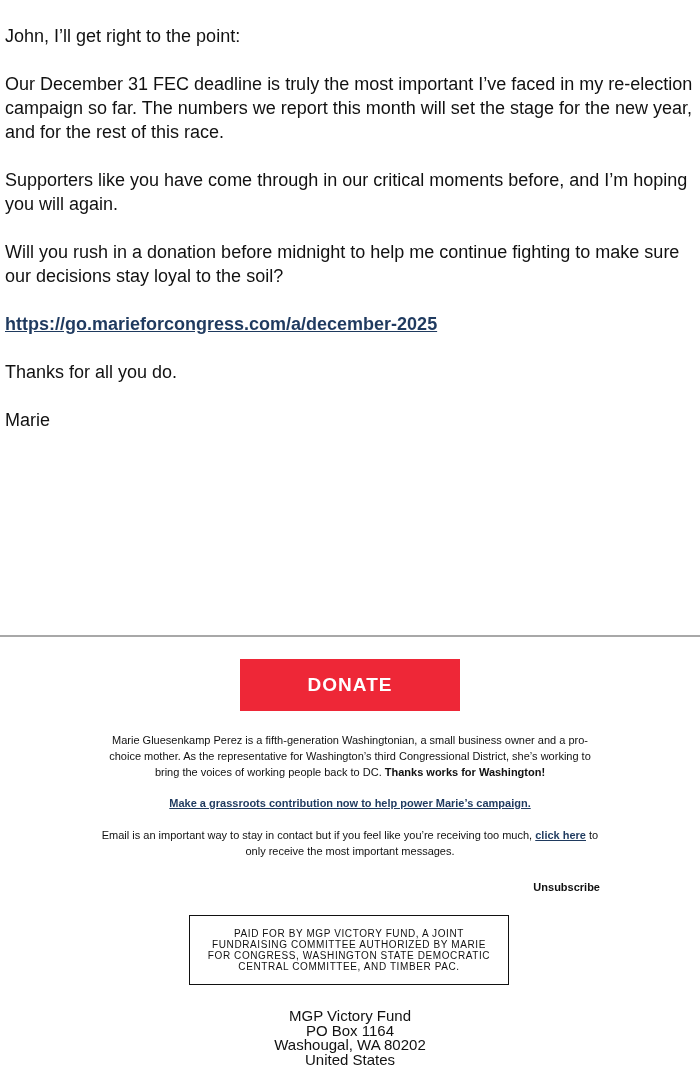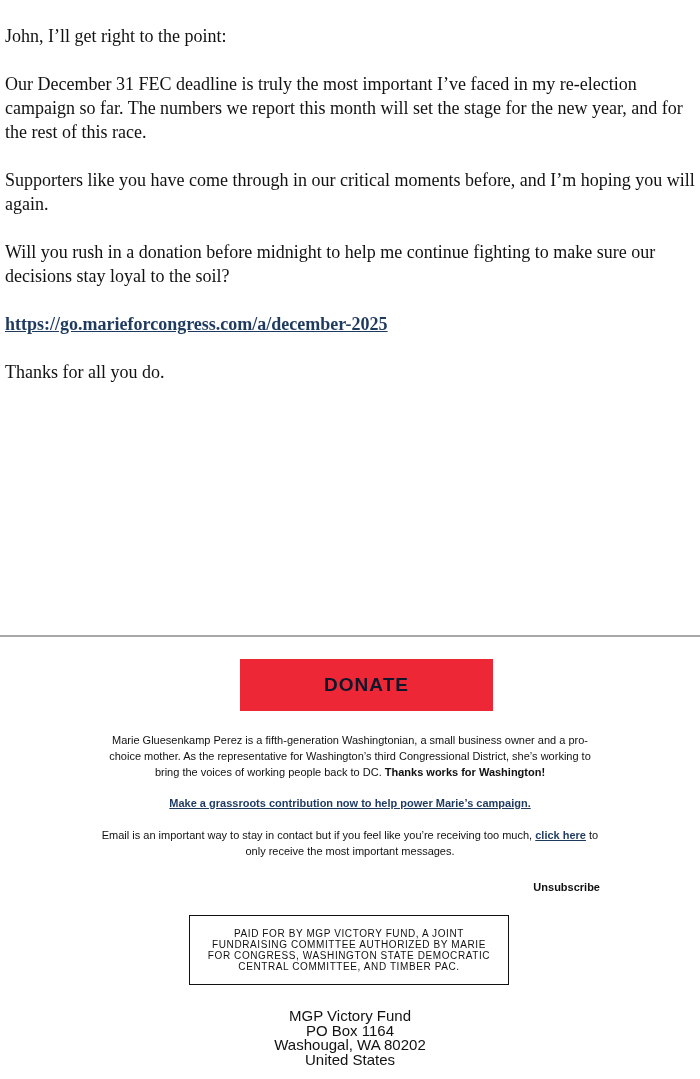--- a/index.html
+++ b/index.html
@@ -15,21 +15,20 @@
       font-family: "Liberation Sans", sans-serif;
       color: #111111;
     }
     .email-body {
       position: absolute;
       left: 5px;
       top: 24px;
       width: 692px;
       font-size: 18px;
       line-height: 24px;
-      font-family: Liberation Serif, serif;
     }
     .email-body p {
       margin: 0 0 24px 0;
     }
     .email-body a.link {
       color: #1f3a5f;
       font-weight: bold;
       text-decoration: underline;
     }
     .divider {
@@ -37,24 +36,24 @@
       left: 0;
       top: 635px;
       width: 700px;
       height: 0;
       border-top: 2px solid #a8a8a8;
     }
     .donate-btn {
       position: absolute;
       left: 240px;
       top: 659px;
-      width: 253px;
+      width: 220px;
       height: 52px;
       background: #ee2737;
-      color: #0f172a;
+      color: #ffffff;
       font-weight: bold;
       font-size: 19px;
       letter-spacing: 1px;
       display: flex;
       align-items: center;
       justify-content: center;
       text-decoration: none;
     }
     .footer {
       position: absolute;
@@ -109,20 +108,21 @@
 
 <div class="email-body">
   <p>John, I’ll get right to the point:</p>
   <p>Our December 31 FEC deadline is truly the most important I’ve faced in my re-election campaign so far. The numbers we report this month will set the stage for the new year, and for the rest of this race.</p>
   <p>Supporters like you have come through in our critical moments before, and I’m hoping you will again.</p>
   <p>Will you rush in a donation before midnight to help me continue fighting to make sure our decisions stay loyal to the soil?</p>
   <p>
     <a class="link" href="#">https://go.marieforcongress.com/a/december-2025</a>
   </p>
   <p>Thanks for all you do.</p>
+  <p>Marie</p>
 </div>
 
 <div class="divider"></div>
 
 <a class="donate-btn" href="#">DONATE</a>
 
 <div class="footer bio">
   <p><span>Marie Gluesenkamp Perez is a fifth-generation Washingtonian, a small business owner and a pro-choice mother. As the representative for Washington’s third Congressional District, she’s working to bring the voices of working people back to DC.</span> <b>Thanks works for Washington!</b></p>
 </div>
 

